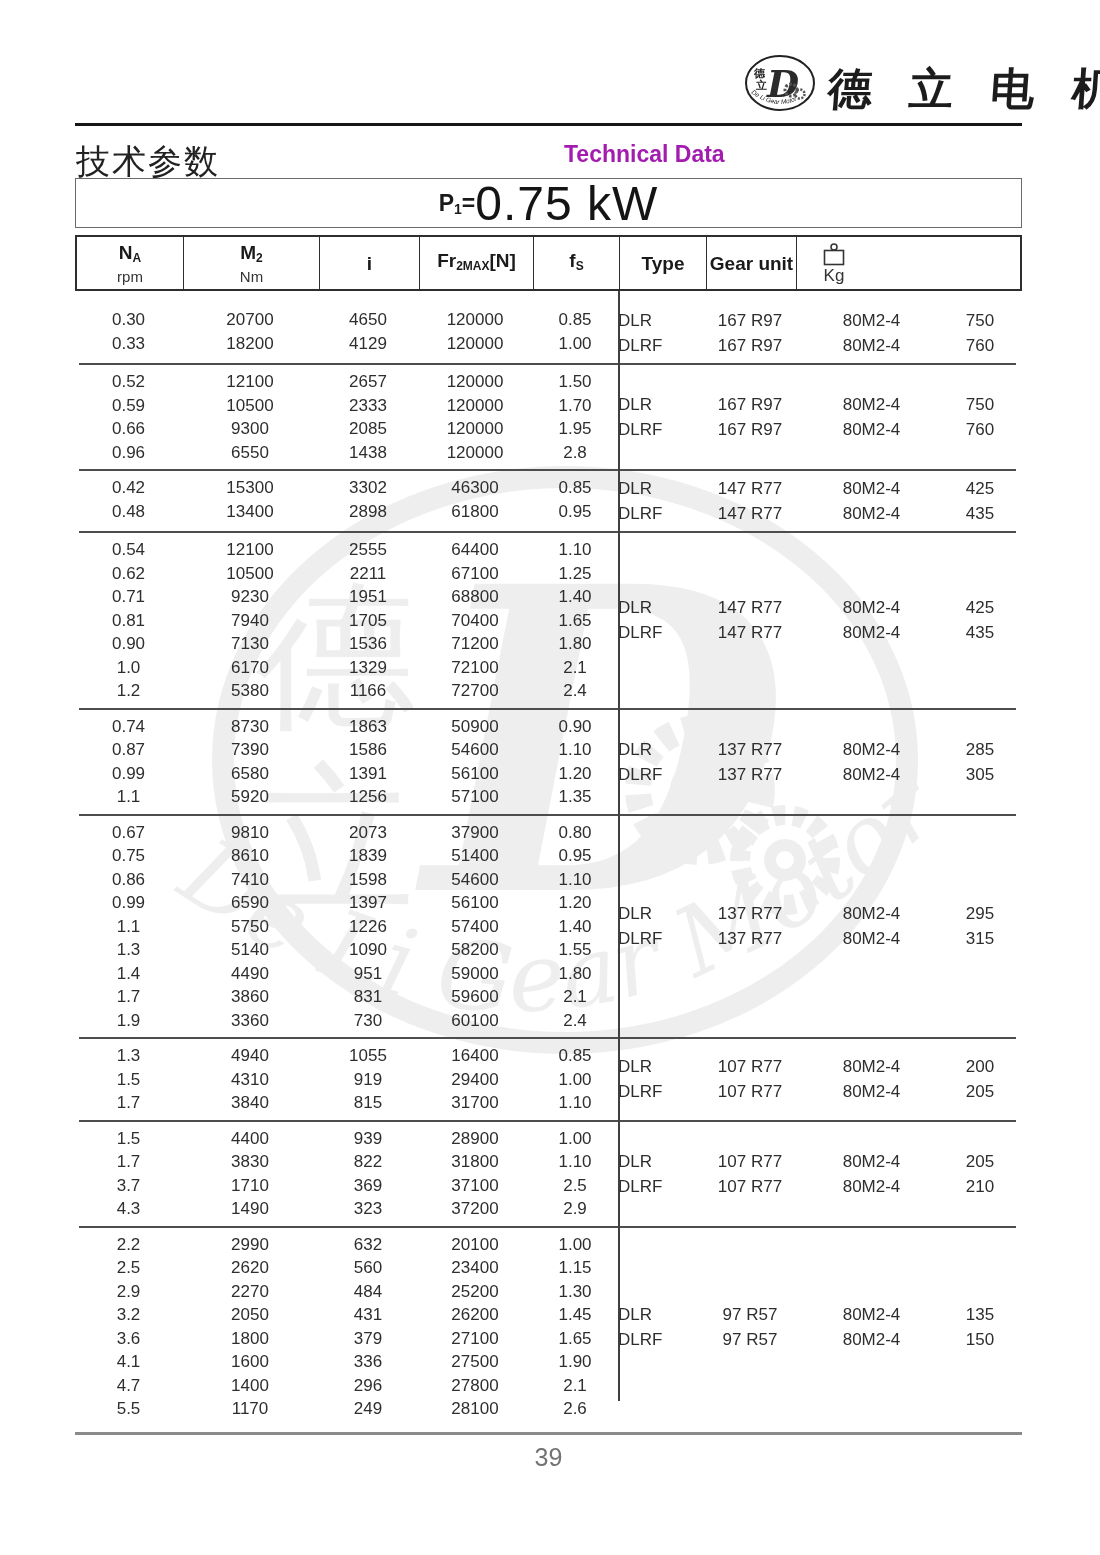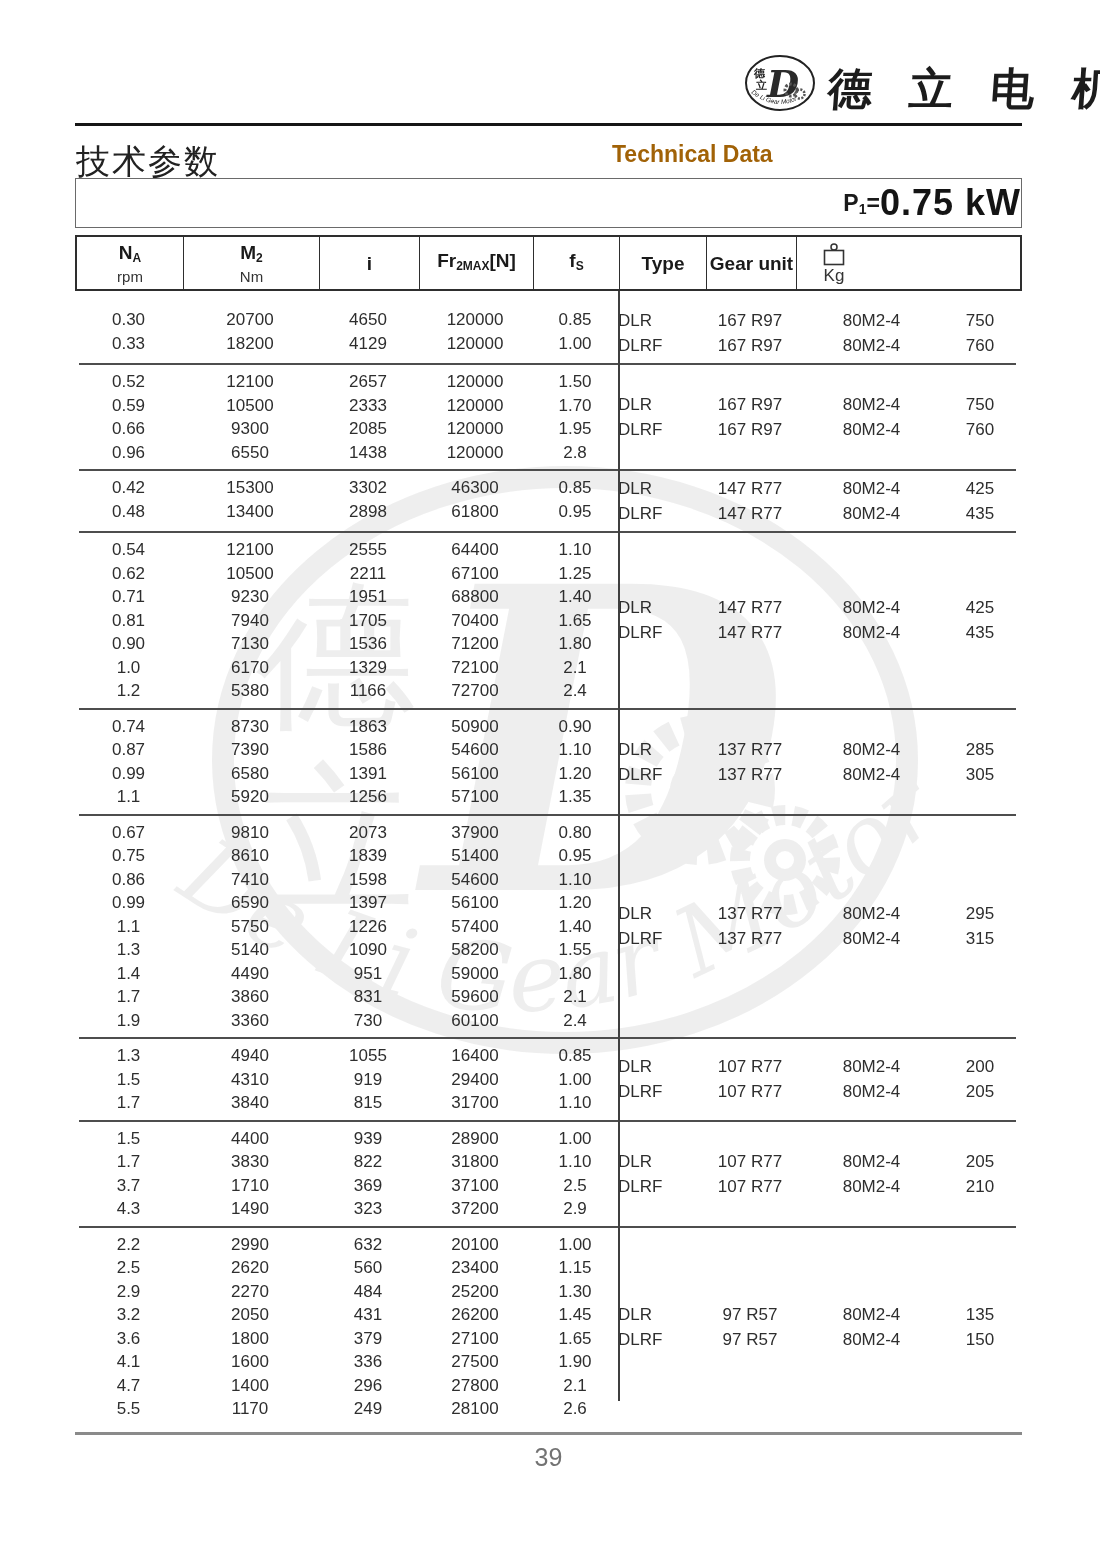--- a/index.html
+++ b/index.html
@@ -15,30 +15,30 @@
   
   .brand-logo { position:absolute; left:742px; top:52px; }
   .brand-name {
     position:absolute; left:828px; top:60px;
     font-family:"DejaVu Serif", serif;
     font-weight:bold; font-size:44px; letter-spacing:11px;
     color:#1c1c1c; transform:skewX(-4deg); white-space:nowrap;
   }
   .top-rule { position:absolute; left:75px; top:123px; width:947px; height:3px; background:#161616; }
   .section-title-cn { position:absolute; left:76px; top:139px; font-size:34px; color:#222; letter-spacing:2px; }
-  .section-title-en { position:absolute; left:612px; top:141px; font-size:23px; font-weight:bold; color:#a16207; }
+  .section-title-en { position:absolute; left:564px; top:141px; font-size:23px; font-weight:bold; color:#a21caf; }
   
   .title-box {
     position:absolute; left:75px; top:178px; width:947px; height:50px;
-    border:1.5px solid #6a6a6a; display:flex; align-items:center; justify-content:flex-end;
+    border:1.5px solid #6a6a6a; display:flex; align-items:center; justify-content:center;
     background:transparent;
   }
   .p-small { font-size:23px; font-weight:bold; color:#1a1a1a; }
   .p-sub   { font-size:14px; font-weight:bold; color:#1a1a1a; vertical-align:-3px; }
-  .p-big   { font-size:36px; font-weight:bold; color:#141414; letter-spacing:1px; }
+  .p-big   { font-size:48px; font-weight:normal; color:#141414; letter-spacing:1px; }
   
   .thead {
     position:absolute; left:75px; top:235px; width:947px; height:56px;
     border:2px solid #2e2e2e; display:flex; background:transparent; z-index:2;
   }
   .th { display:flex; flex-direction:column; align-items:center; justify-content:center; border-right:1.5px solid #2e2e2e; }
   .th:last-child { border-right:none; }
   .h-main { font-size:19px; font-weight:bold; color:#1a1a1a; line-height:21px; }
   .h-unit { font-size:15px; color:#333; line-height:16px; }
   .sub { font-size:12px; vertical-align:-3px; }

